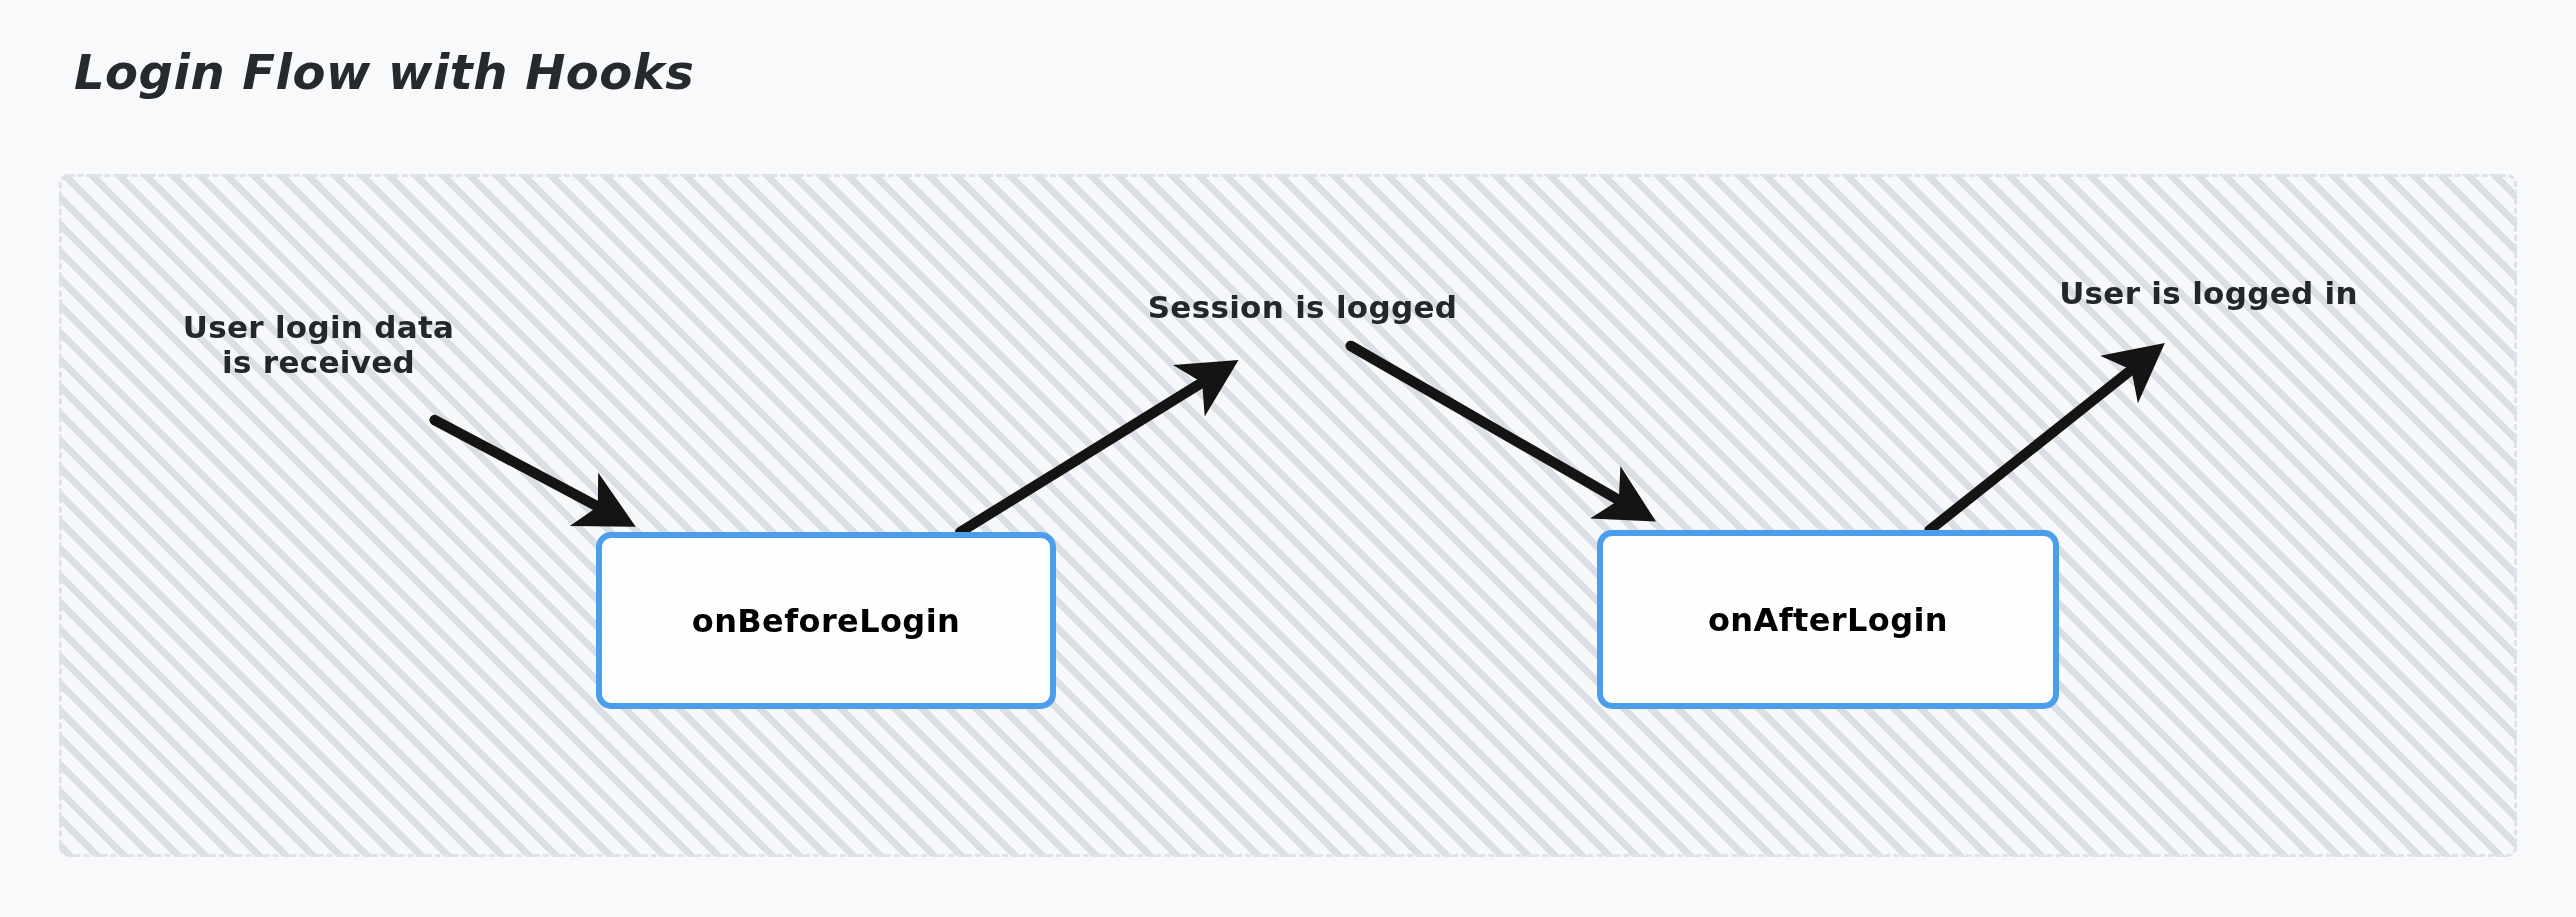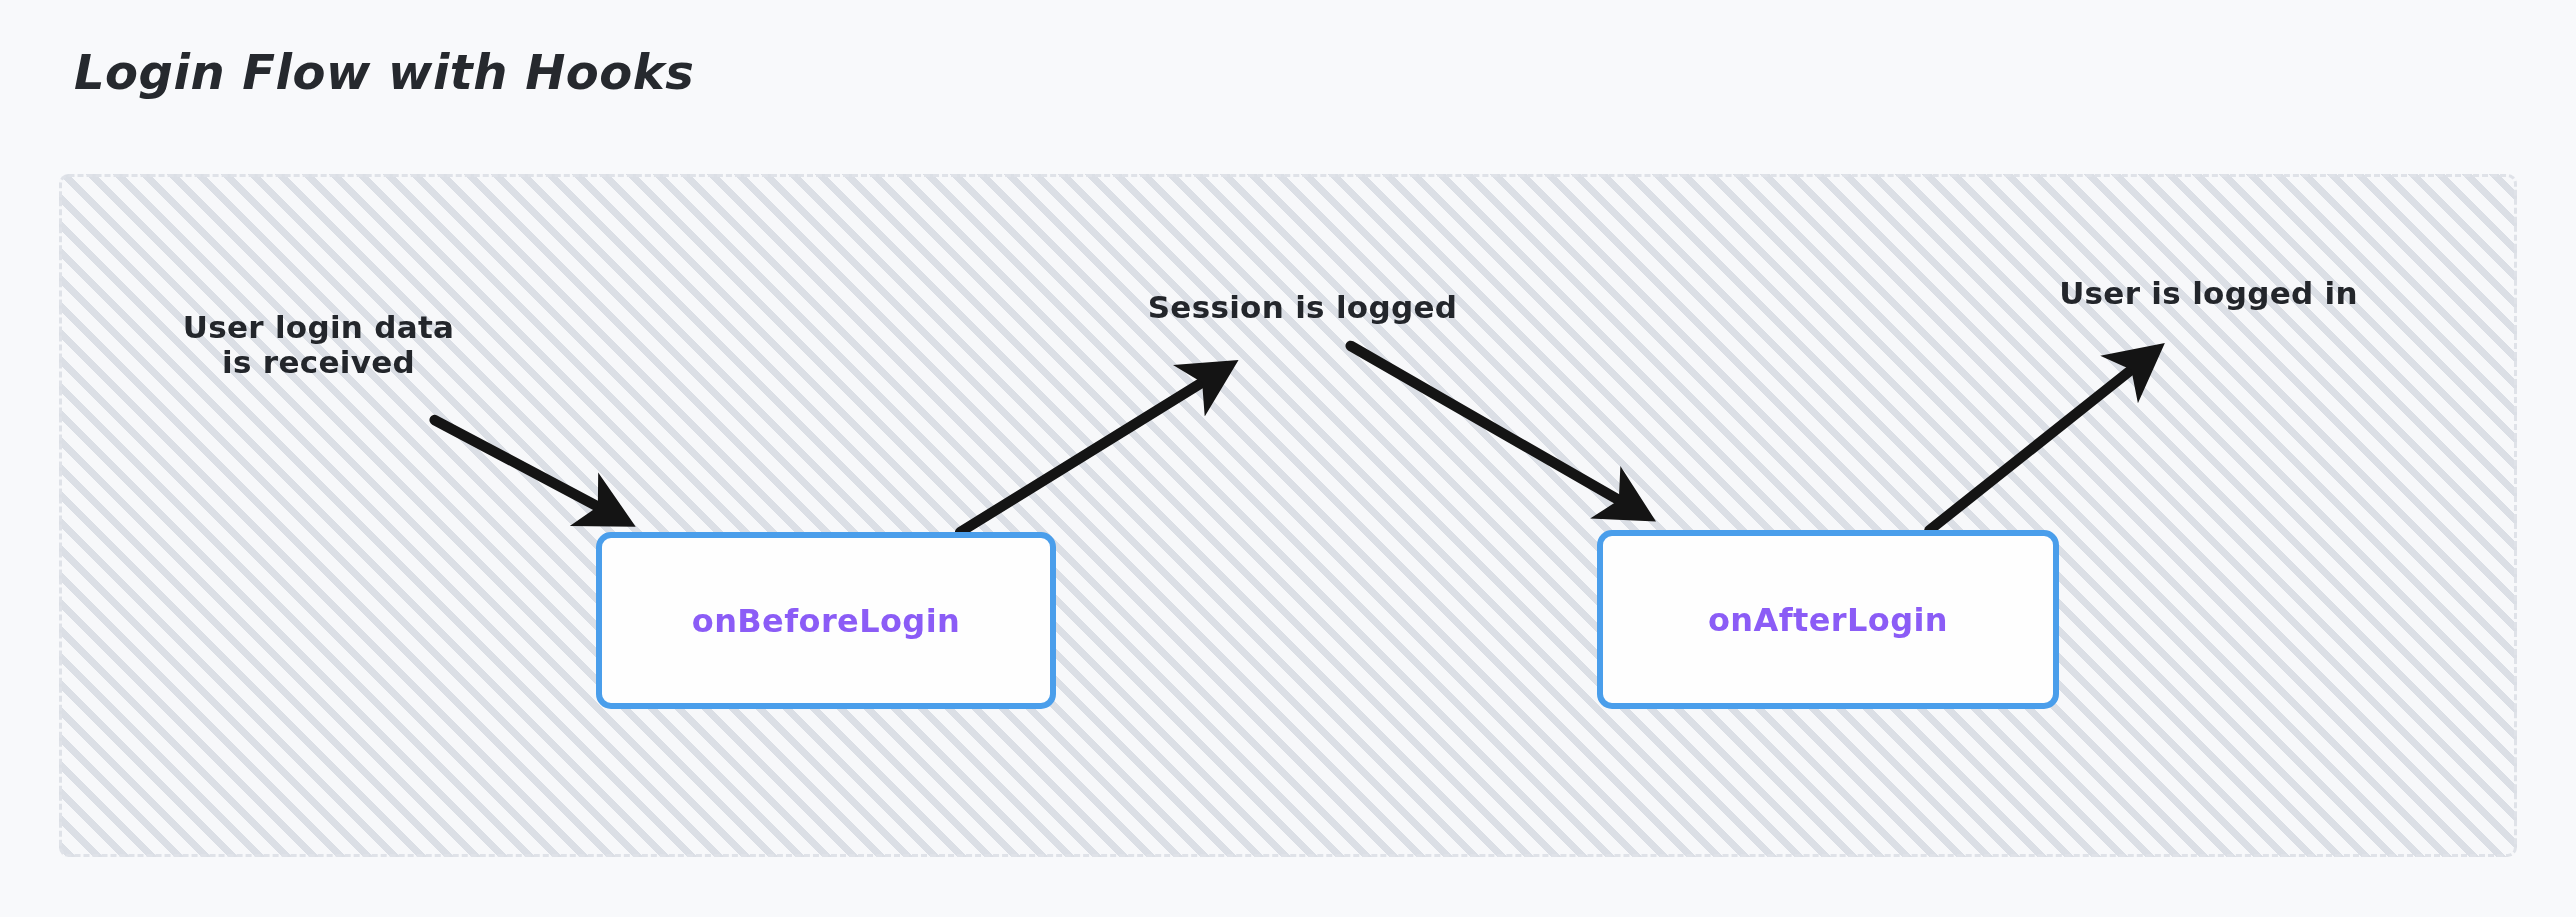--- a/index.html
+++ b/index.html
@@ -63,21 +63,21 @@
     border: 6.7px solid #4a9eeb;
     border-radius: 15px;
     display: flex;
     align-items: center;
     justify-content: center;
   }
   .node-label {
     font-family: "DejaVu Sans", sans-serif;
     font-size: 32px;
     font-weight: 700;
-    color: #8b5cf6;
+    color: #000000;
     letter-spacing: 0.4px;
     white-space: nowrap;
   }
   #node-on-before-login {
     left: 596px;
     top: 532px;
     width: 460px;
     height: 177px;
   }
   #node-on-after-login {

